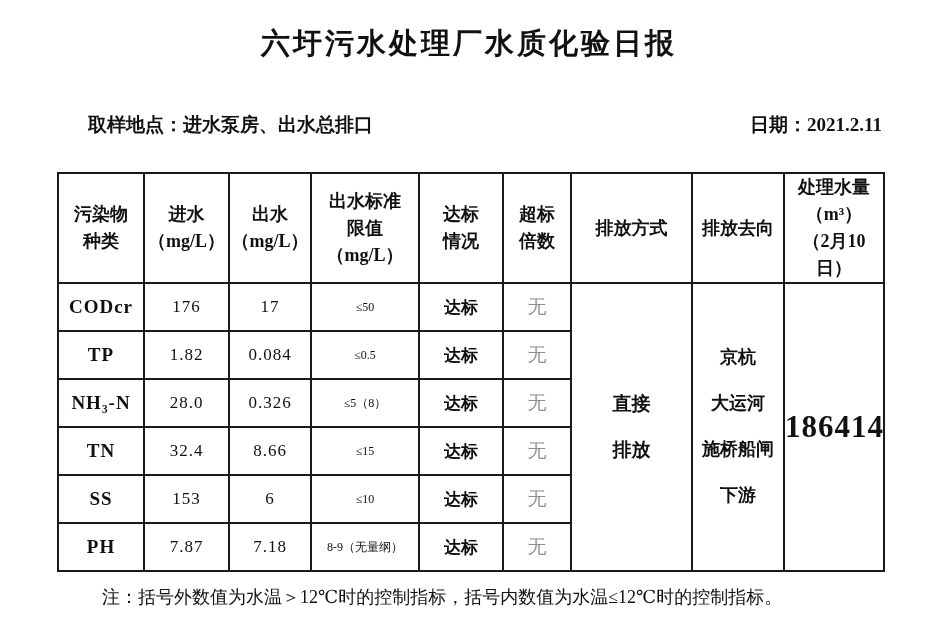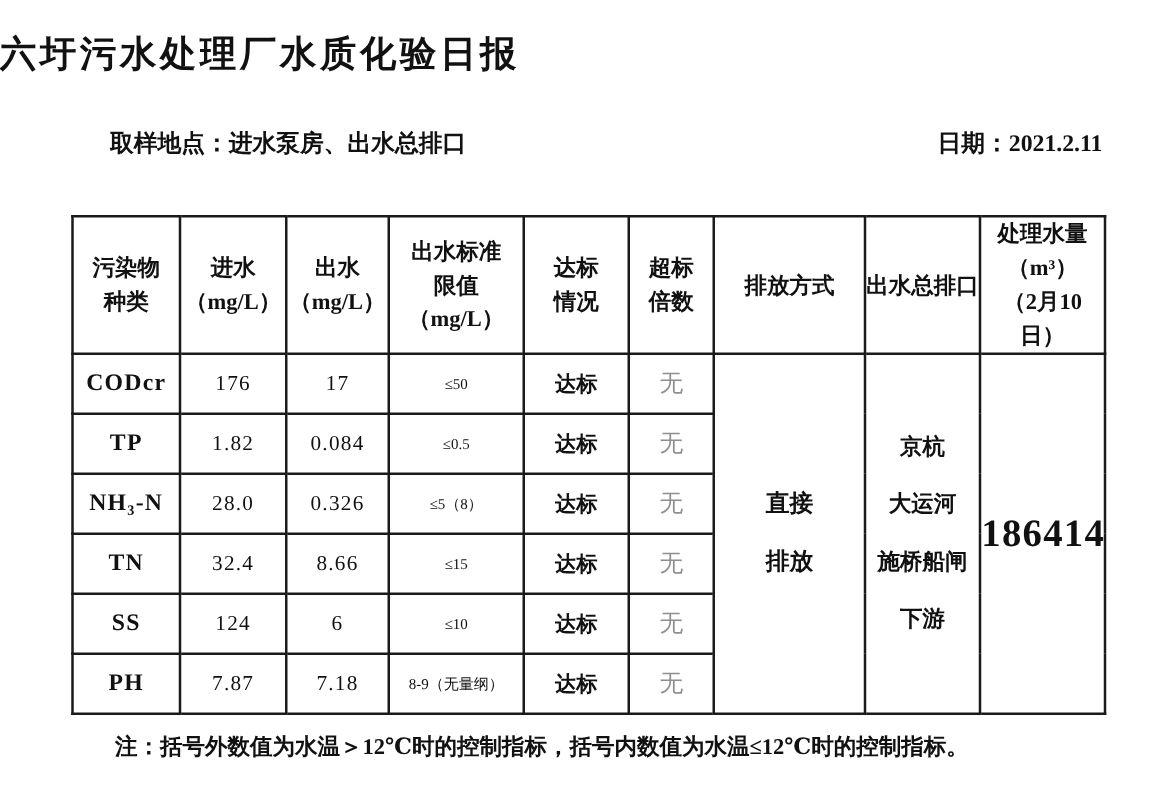--- a/index.html
+++ b/index.html
@@ -16,29 +16,29 @@
     position: relative;
     width: 938px;
     height: 629px;
     background: #ffffff;
   }
   .title {
     position: absolute;
     top: 24px;
     left: 0;
     width: 100%;
-    text-align: left;
+    text-align: center;
     font-size: 29px;
     font-weight: bold;
     letter-spacing: 3px;
     white-space: nowrap;
   }
   .info-row {
     position: absolute;
-    top: 102px;
+    top: 112px;
     left: 88px;
     right: 56px;
     display: flex;
     justify-content: space-between;
     font-size: 19px;
     font-weight: bold;
   }
   .info-row .date {
   }
   table.report {
@@ -99,24 +99,24 @@
     white-space: pre-line;
     border-radius: 22px;
   }
   td.merged-volume {
     font-size: 31px;
     font-weight: bold;
     letter-spacing: 1px;
   }
   .note {
     position: absolute;
-    left: 92px;
+    left: 102px;
     top: 585px;
     font-size: 18px;
-    font-weight: bold;
+    font-weight: normal;
     white-space: nowrap;
   }
 </style>
 </head>
 <body>
 
 <div class="page">
 
   <div class="title">六圩污水处理厂水质化验日报</div>
 
@@ -146,21 +146,21 @@
         <th class="col-header">出水
 （mg/L）</th>
         <th class="col-header">出水标准
 限值
 （mg/L）</th>
         <th class="col-header">达标
 情况</th>
         <th class="col-header">超标
 倍数</th>
         <th class="col-header">排放方式</th>
-        <th class="col-header">出水总排口</th>
+        <th class="col-header">排放去向</th>
         <th class="col-header">处理水量
 （m³）
 （2月10日）</th>
       </tr>
 
       <tr class="data-row">
         <td class="pollutant">CODcr</td>
         <td class="num">176</td>
         <td class="num">17</td>
         <td class="limit">≤50</td>
@@ -197,21 +197,21 @@
         <td class="pollutant">TN</td>
         <td class="num">32.4</td>
         <td class="num">8.66</td>
         <td class="limit">≤15</td>
         <td class="status">达标</td>
         <td class="exceed">无</td>
       </tr>
 
       <tr class="data-row">
         <td class="pollutant">SS</td>
-        <td class="num">124</td>
+        <td class="num">153</td>
         <td class="num">6</td>
         <td class="limit">≤10</td>
         <td class="status">达标</td>
         <td class="exceed">无</td>
       </tr>
 
       <tr class="data-row">
         <td class="pollutant">PH</td>
         <td class="num">7.87</td>
         <td class="num">7.18</td>

